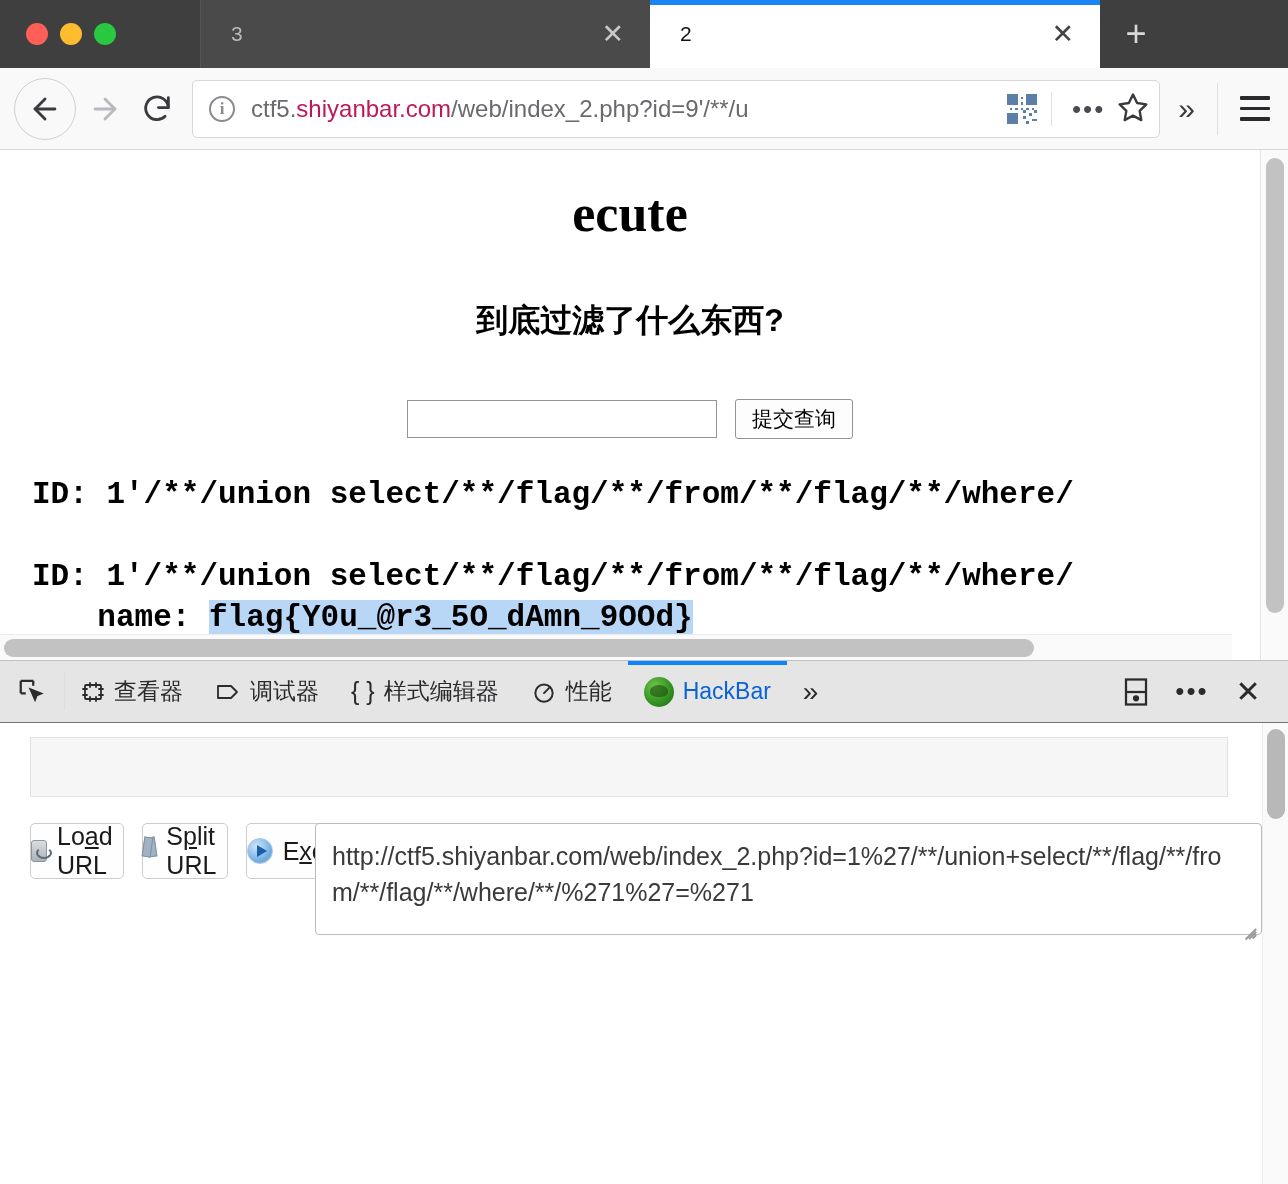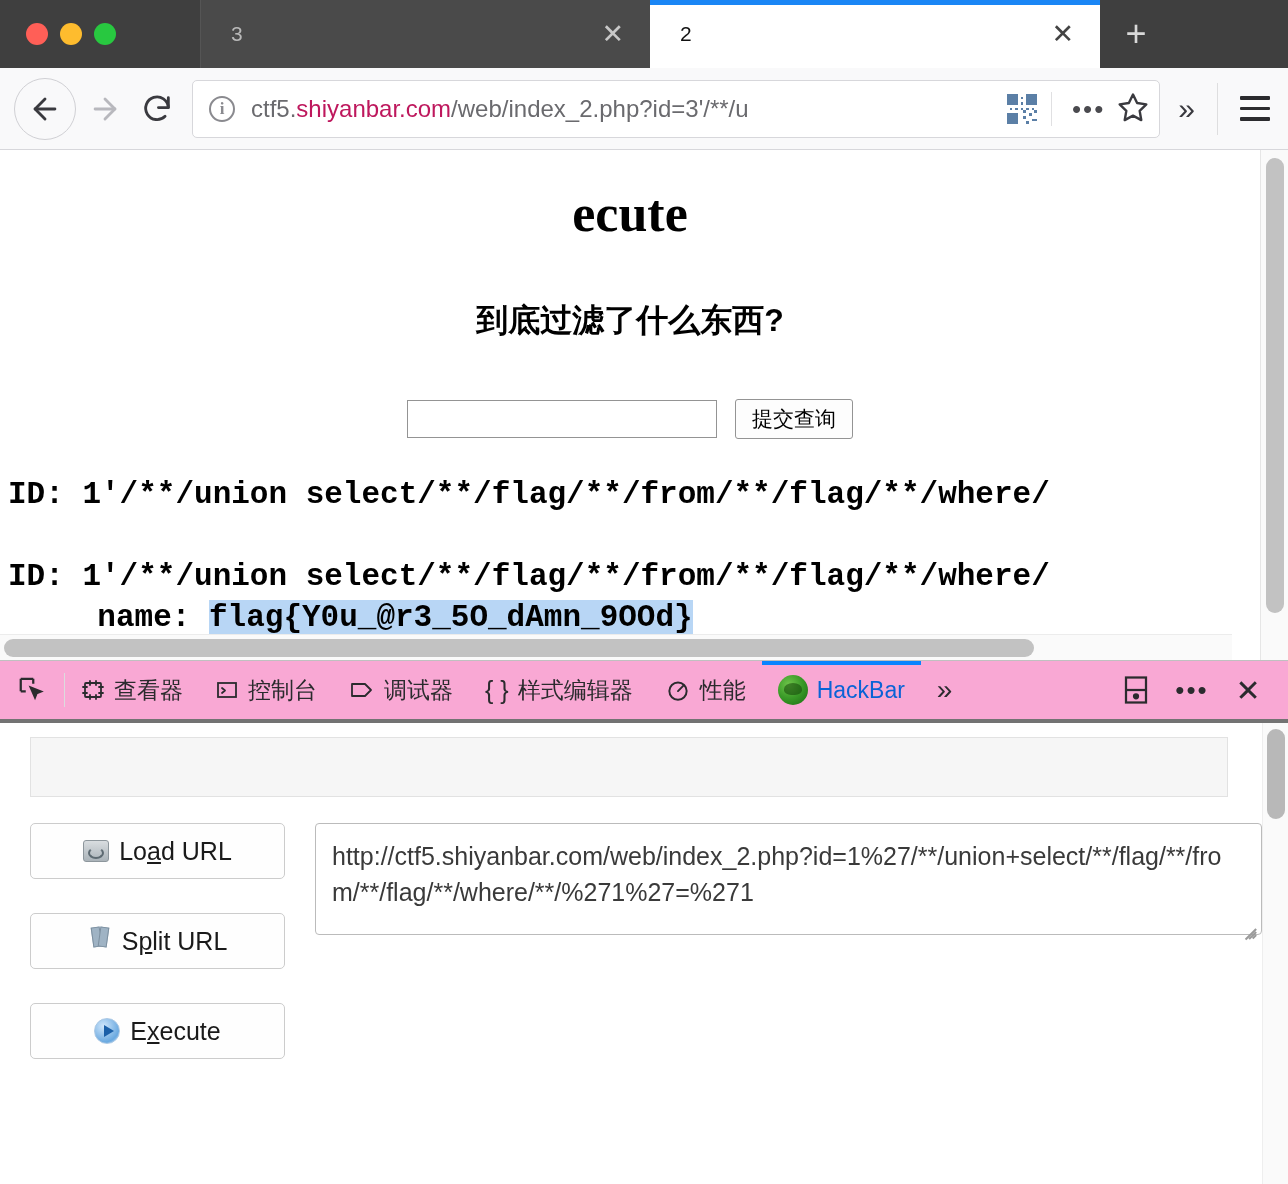--- a/index.html
+++ b/index.html
@@ -129,21 +129,21 @@
   .q-submit {
     height: 40px; padding: 0 16px; border: 1px solid #949494;
     background: #fdfdfd; font-size: 21px; cursor: pointer;
     font-family: "Liberation Sans", sans-serif; border-radius: 3px;
   }
   .result-block {
     margin-top: 36px; font-family: "Liberation Mono", monospace;
     font-size: 31px; font-weight: bold; line-height: 1.3;
     white-space: nowrap;
   }
-  .result-block .idline { padding-left: 8px; margin-top: 16px; }
+  .result-block .idline { padding-left: 32px; margin-top: 16px; }
   .result-block .nameline { text-align: center; padding-right: 470px; }
   .result-block.second { margin-top: 42px; }
   .sel { background: #b8d6f5; }
 
   .v-scroll {
     width: 28px; background: #fafafa; border-left: 1px solid #e6e6e6;
     position: relative; flex: 0 0 28px;
   }
   .v-scroll .thumb {
     position: absolute; left: 5px; width: 18px; top: 8px; height: 455px;
@@ -157,22 +157,22 @@
     position: absolute; top: 4px; left: 4px; width: 1030px; height: 18px;
     background: #c2c2c2; border-radius: 9px;
   }
 
   
   .devtools {
     flex: 1; display: flex; flex-direction: column;
     border-top: 1px solid #c0c0c0; background: #fff;
   }
   .dt-toolbar {
-    height: 62px; flex: 0 0 62px; background: #f9a8d4;
-    border-bottom: 4px solid #737373;
+    height: 62px; flex: 0 0 62px; background: #e5e5e5;
+    border-bottom: 1px solid #737373;
     display: flex; align-items: stretch;
   }
   .dt-picker {
     display: flex; align-items: center; justify-content: center;
     width: 64px; cursor: pointer;
   }
   .dt-sep { width: 1px; background: #dcdcdd; margin: 12px 0; }
   .dt-tabs { display: flex; align-items: stretch; flex: 1; }
   .dt-tab {
     display: flex; align-items: center; gap: 9px;
@@ -209,21 +209,21 @@
   .hb-panel {
     flex: 1; display: flex; position: relative; background: #fff;
     overflow: hidden;
   }
   .hb-body { flex: 1; padding: 14px 0 0 30px; min-width: 0; }
   .hb-topbox {
     height: 60px; background: #f6f6f6; border: 1px solid #e2e2e2;
     margin-right: 34px; margin-bottom: 26px;
   }
   .hb-main { display: flex; gap: 30px; }
-  .hb-buttons { display: flex; flex-direction: column; gap: 34px; width: 255px; flex: 0 0 255px; }
+  .hb-buttons { display: flex; flex-direction: row; gap: 18px; width: 255px; flex: 0 0 255px; }
   .hb-btn {
     height: 56px; border: 1px solid #ccc; border-radius: 5px;
     background: #fefefe; display: flex; align-items: center; justify-content: center;
     gap: 10px; font-size: 25px; color: #1a1a1a; cursor: pointer;
   }
   .hb-btn u { text-decoration: underline; }
   .icon-load {
     width: 26px; height: 22px; border-radius: 3px;
     background: linear-gradient(#d9dde0, #aab3b9); border: 1px solid #8d969c;
     position: relative; display: inline-block;
@@ -328,21 +328,21 @@
     </div>
     <div class="navbtn reload">
       <svg width="34" height="34" viewBox="0 0 24 24" fill="none" stroke="#3a3a3f" stroke-width="2" stroke-linecap="round">
           <path d="M20 11a8 8 0 1 0-2.3 6.1"></path>
           <path d="M20 4v7h-7" stroke-linejoin="round"></path>
         </svg>
     </div>
 
     <div class="urlbar">
       <span class="url-info">i</span>
-      <span class="url-text"><span>ctf5.</span><b>shiyanbar.com</b><span>/web/index_2.php?id=3'/**/u</span></span>
+      <span class="url-text"><span>ctf5.</span><b>shiyanbar.com</b><span>/web/index_2.php?id=9'/**/u</span></span>
       <span class="url-icons">
         <span class="qr">
           <svg width="30" height="30" viewBox="0 0 11 11" shape-rendering="crispEdges">
             <rect width="11" height="11" fill="#fff"></rect>
             <g fill="#5b7fa6">
               <rect x="0" y="0" width="4" height="1"></rect>
                 <rect x="0" y="0" width="1" height="4"></rect>
               <rect x="3" y="0" width="1" height="4"></rect>
                 <rect x="0" y="3" width="4" height="1"></rect>
               <rect x="1" y="1" width="2" height="2"></rect>
@@ -436,29 +436,20 @@
         <div class="dt-tab">
           <span class="glyph">
             <svg width="24" height="24" viewBox="0 0 24 24" fill="none" stroke="#2b2b2e" stroke-width="1.8">
               <rect x="4" y="5" width="16" height="14" rx="1"></rect>
               <path d="M9 3v4M15 3v4M9 17v4M15 17v4M2 9h4M2 15h4M18 9h4M18 15h4" stroke-linecap="round"></path>
             </svg>
           </span>
           <span>查看器</span>
         </div>
 
-        <div class="dt-tab">
-          <span class="glyph">
-            <svg width="24" height="24" viewBox="0 0 24 24" fill="none" stroke="#2b2b2e" stroke-width="1.8">
-              <rect x="3" y="5" width="18" height="14"></rect>
-              <path d="M7 10l3 2.5L7 15" stroke-linecap="round" stroke-linejoin="round"></path>
-            </svg>
-          </span>
-          <span>控制台</span>
-        </div>
 
         <div class="dt-tab">
           <span class="glyph">
             <svg width="26" height="24" viewBox="0 0 26 24" fill="none" stroke="#2b2b2e" stroke-width="1.8" stroke-linejoin="round">
               <path d="M3 6h13l6 6-6 6H3z"></path>
             </svg>
           </span>
           <span>调试器</span>
         </div>
 

